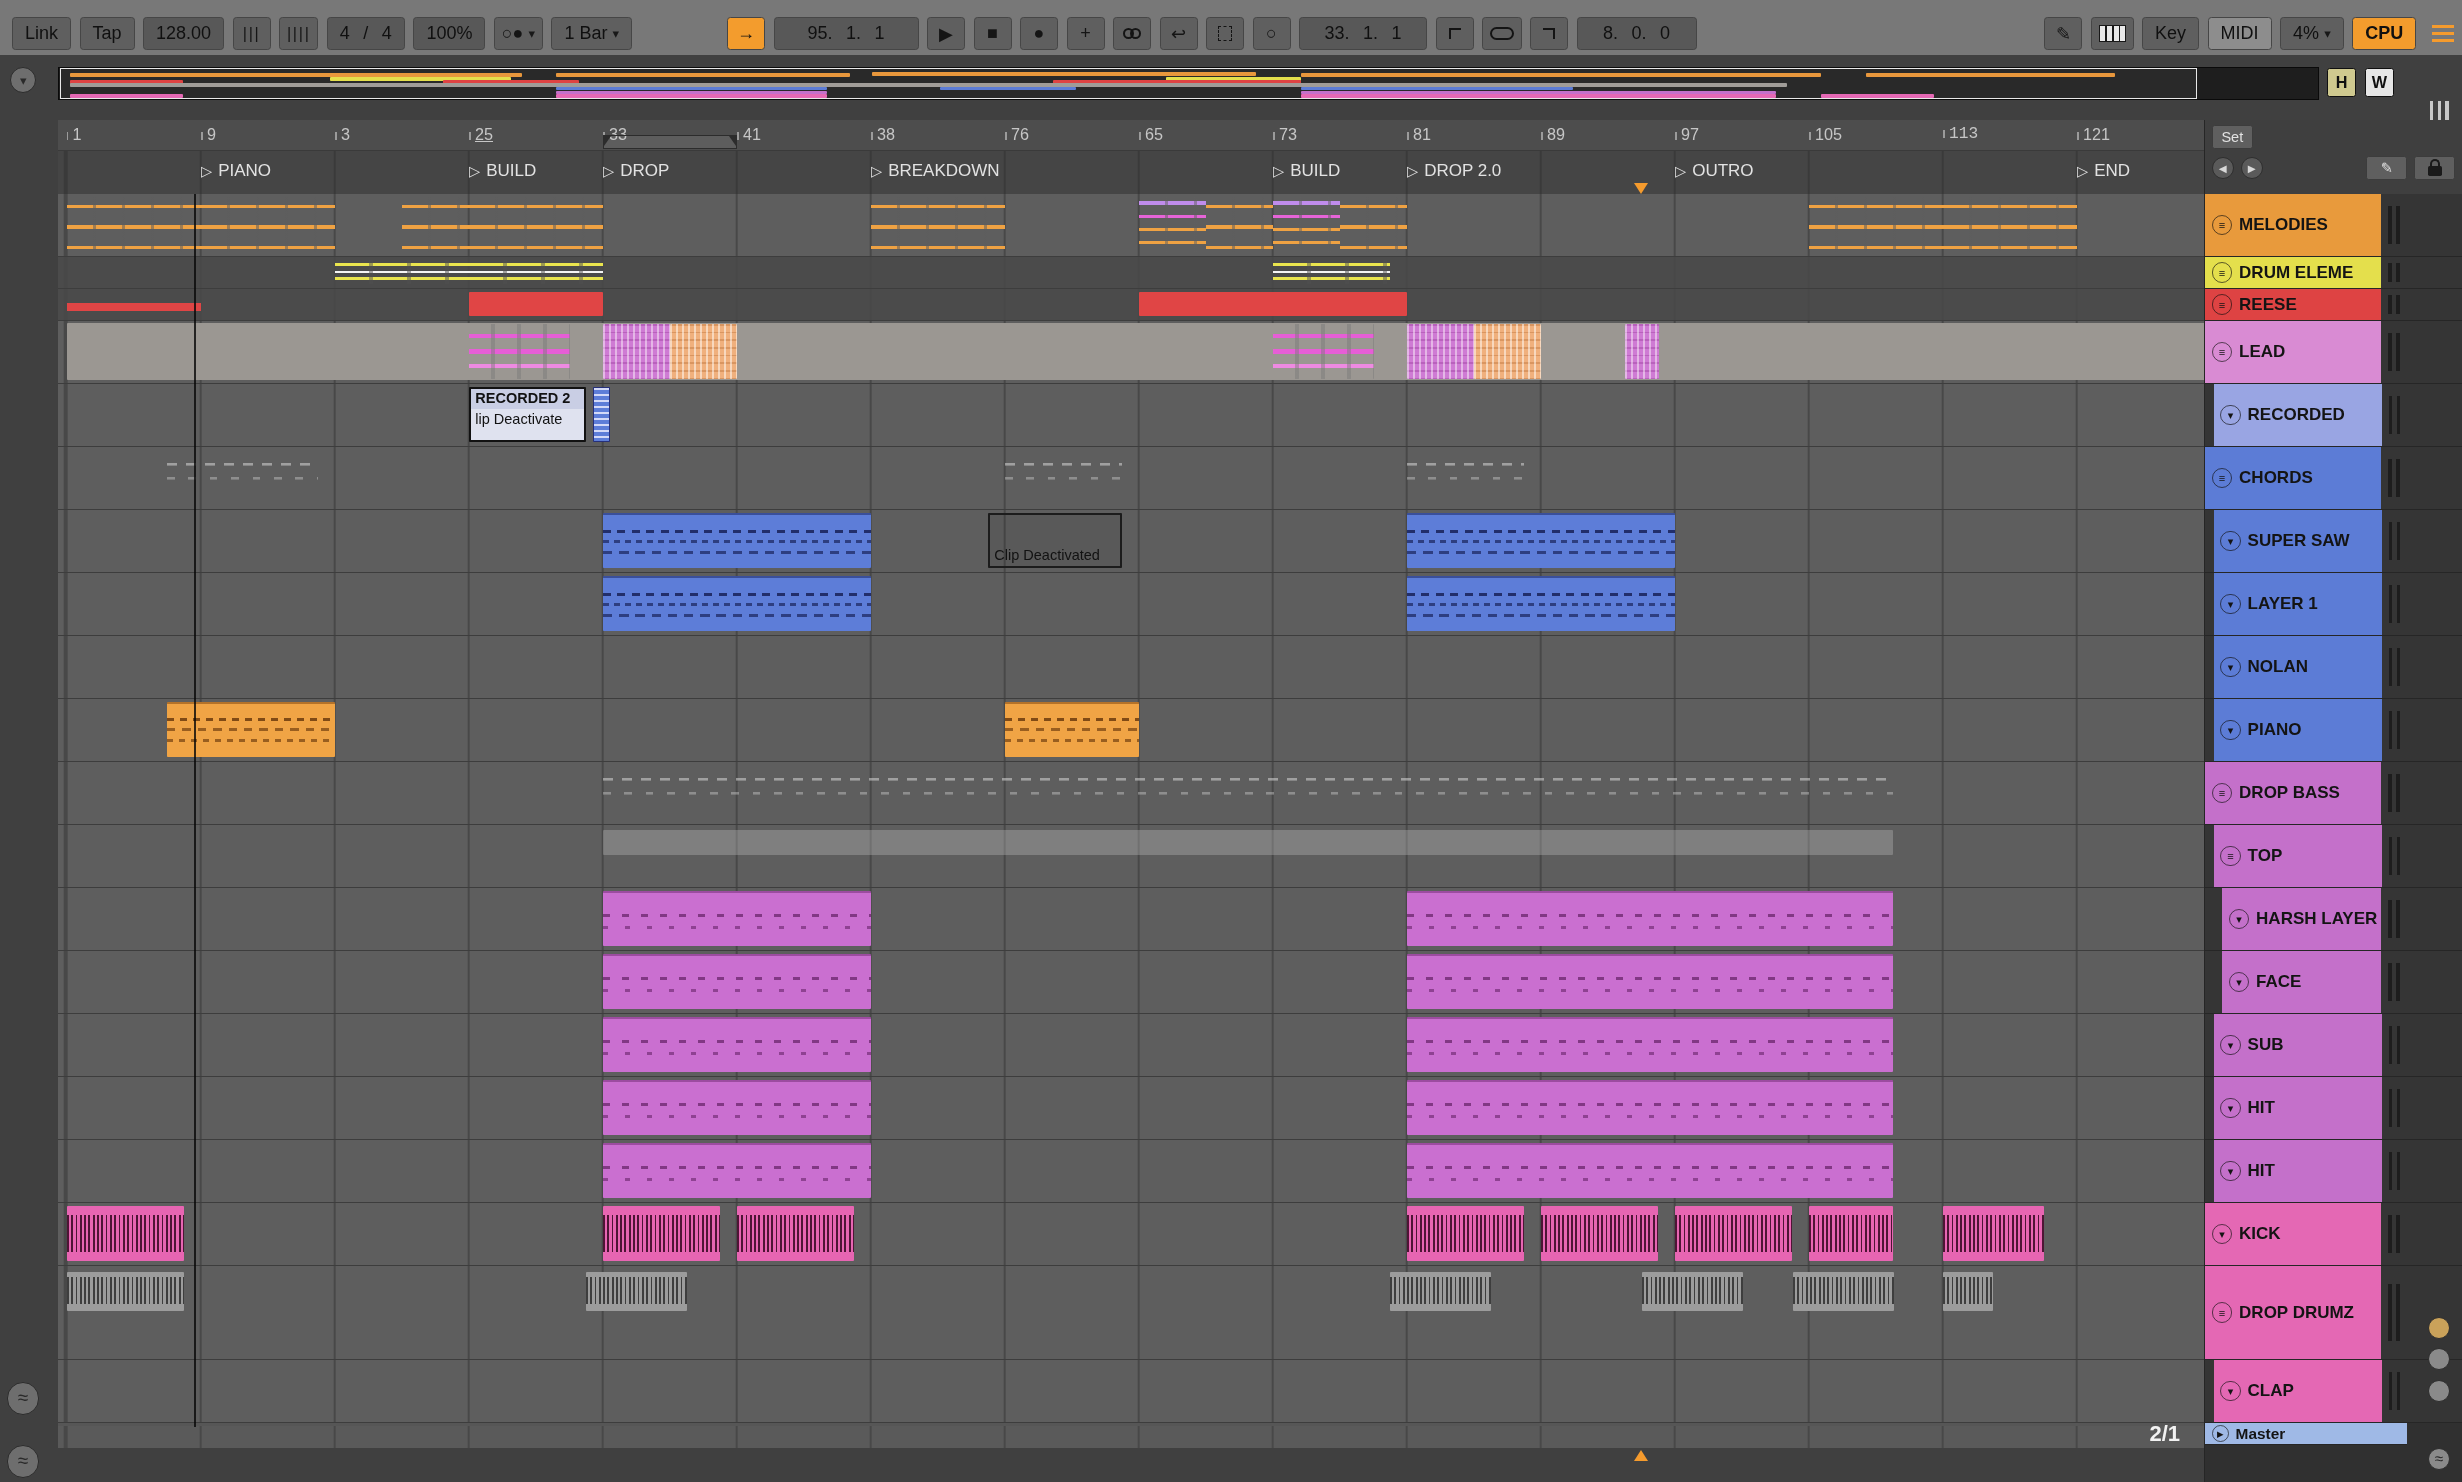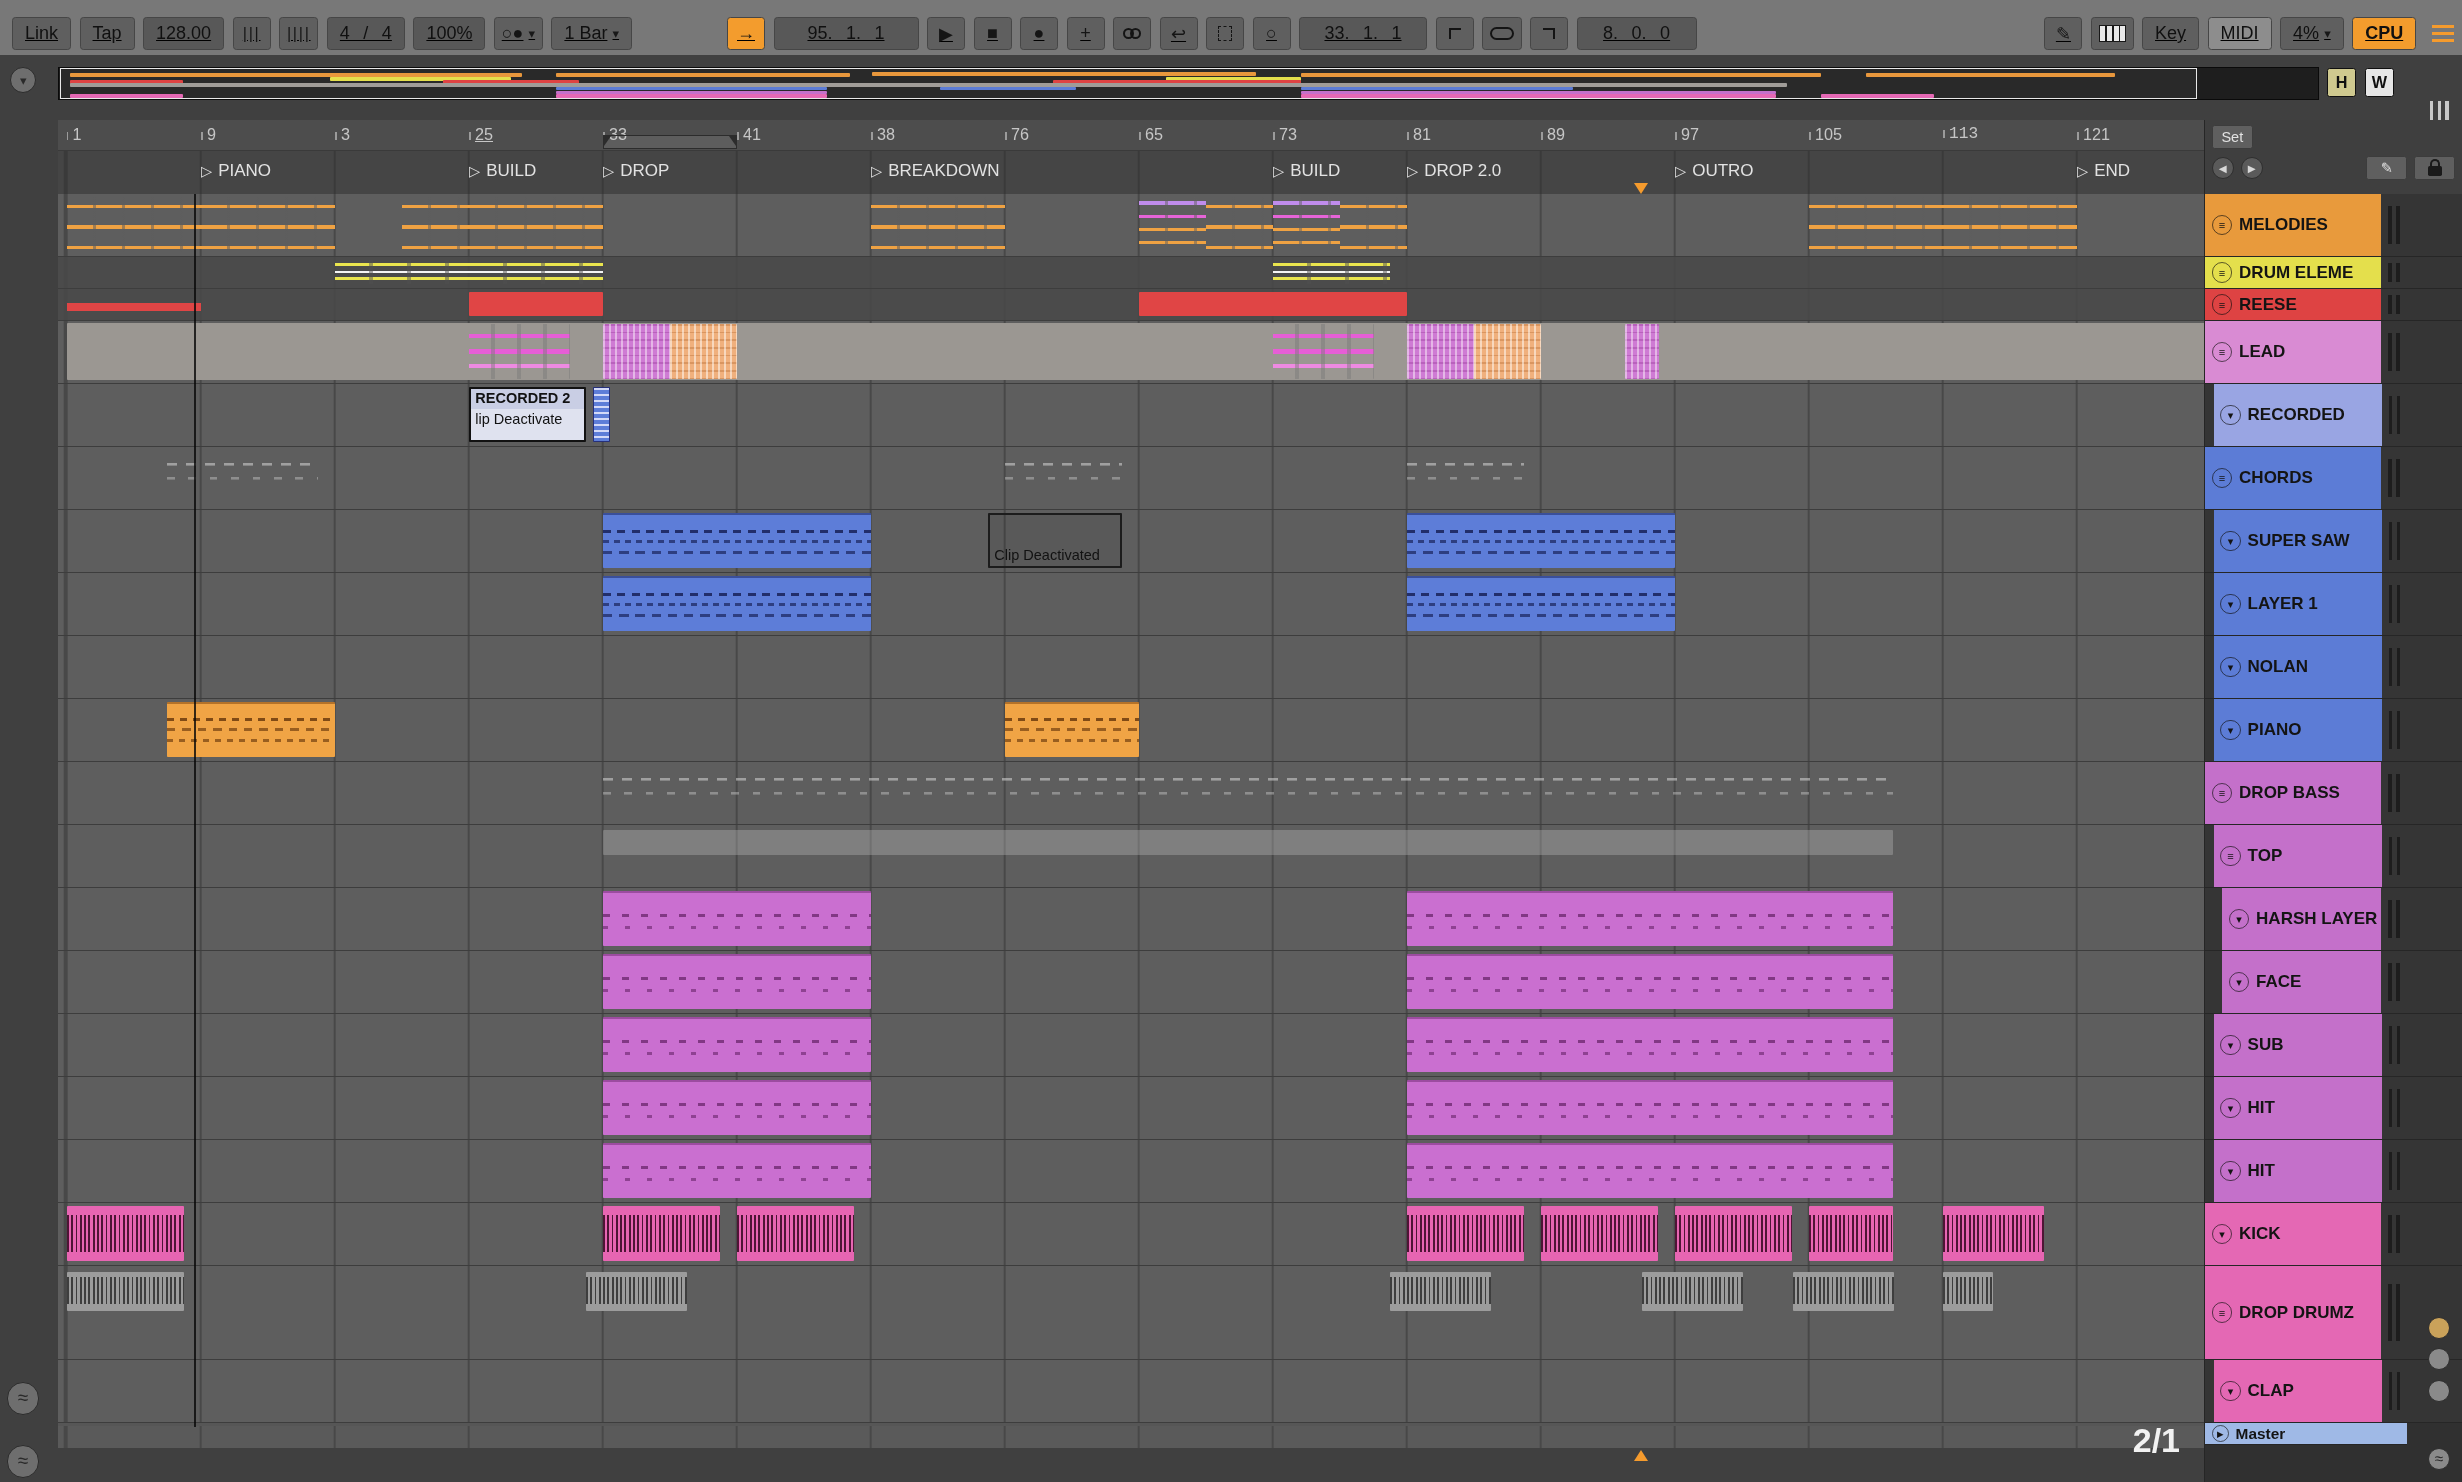--- a/index.html
+++ b/index.html
@@ -1,21 +1,21 @@
 <!DOCTYPE html>
 <html style="font-size:13.7px"><head>
 <meta charset="utf-8">
 <style>
   *{margin:0;padding:0;box-sizing:border-box;font-family:"Liberation Sans",sans-serif;}
   html,body{width:2462px;height:1483px;overflow:hidden;background:#404040;}
   button{border:none;cursor:default;}
 
   
   #toolbar{position:absolute;left:0;top:0;width:2462px;height:55px;background:#787878;z-index:20;}
-  .tb-group{position:absolute;top:0;height:67px;display:flex;align-items:center;gap:8.5px;text-decoration:underline;}
+  .tb-group{position:absolute;top:0;height:67px;display:flex;align-items:center;gap:8.5px;}
   #tb-left{left:12px;}
   #tb-center{left:727px;}
   #tb-right{right:8.5px;}
   .btn,.field{height:32.5px;display:inline-flex;align-items:center;justify-content:center;
     padding:0 12px;background:#5f5f5f;border:0.9px solid #464646;border-radius:3.4px;
     color:#101010;font-size:18px;white-space:nowrap;}
   .field{background:#585858;word-spacing:8.5px;}
   .btn.light{background:#8d8d8d;}
   .btn.orange{background:#F39C2D;font-weight:bold;}
   .icon-btn{min-width:38px;padding:0 6.8px;}
@@ -71,21 +71,21 @@
   #locator-row{position:absolute;left:0;top:31px;width:2146px;height:43px;background:#454545;
     background-image:repeating-linear-gradient(90deg,#3a3a3a 0 1.7px,transparent 1.7px 134px);background-position:7.7px 0;}
   .locator{position:absolute;top:10.3px;display:flex;align-items:center;gap:6px;color:#e2e2e2;font-size:17px;white-space:nowrap;}
   .loc-tri{font-size:14.5px;color:#dedede;}
   #lanes{position:absolute;left:0;top:74px;width:2146px;height:1233px;background:#565656;}
   .lane{position:relative;width:2146px;background-color:#5E5E5E;border-bottom:1.7px solid #3D3D3D;
     background-image:repeating-linear-gradient(90deg,#484848 0 1.7px,transparent 1.7px 134px);background-position:7.7px 0;}
   .lane.thin{background-color:#4B4B4B;}
   #master-lane{position:absolute;left:0;top:1306px;width:2146px;height:22px;background:#5a5a5a;
     background-image:repeating-linear-gradient(90deg,#484848 0 1.7px,transparent 1.7px 134px);background-position:7.7px 0;}
-  .master-marker{position:absolute;right:24px;top:-5.1px;color:#f2f2f2;font-weight:bold;font-size:34px;}
+  .master-marker{position:absolute;right:24px;top:-5.1px;color:#f2f2f2;font-weight:bold;font-size:22px;}
   #time-ruler{position:absolute;left:0;top:1329px;width:2146px;height:34px;background:#474747;border-top:1.7px solid #333;}
   .time-label{position:absolute;top:6.8px;font-size:16.2px;color:#c6c6c6;white-space:nowrap;}
   .time-label::before{content:"";display:inline-block;width:1.7px;height:8.5px;background:#9b9b9b;margin-right:4.3px;}
   .ph-top{position:absolute;top:63px;width:0;height:0;border-left:7.7px solid transparent;border-right:7.7px solid transparent;
     border-top:11px solid #F59B2D;z-index:6;}
   .ph-bottom{position:absolute;top:1330px;width:0;height:0;border-left:7.7px solid transparent;border-right:7.7px solid transparent;
     border-bottom:11px solid #F59B2D;z-index:6;}
   #insert-marker{position:absolute;top:0;bottom:0;width:1.7px;background:rgba(8,8,8,.8);z-index:4;}
 
   

